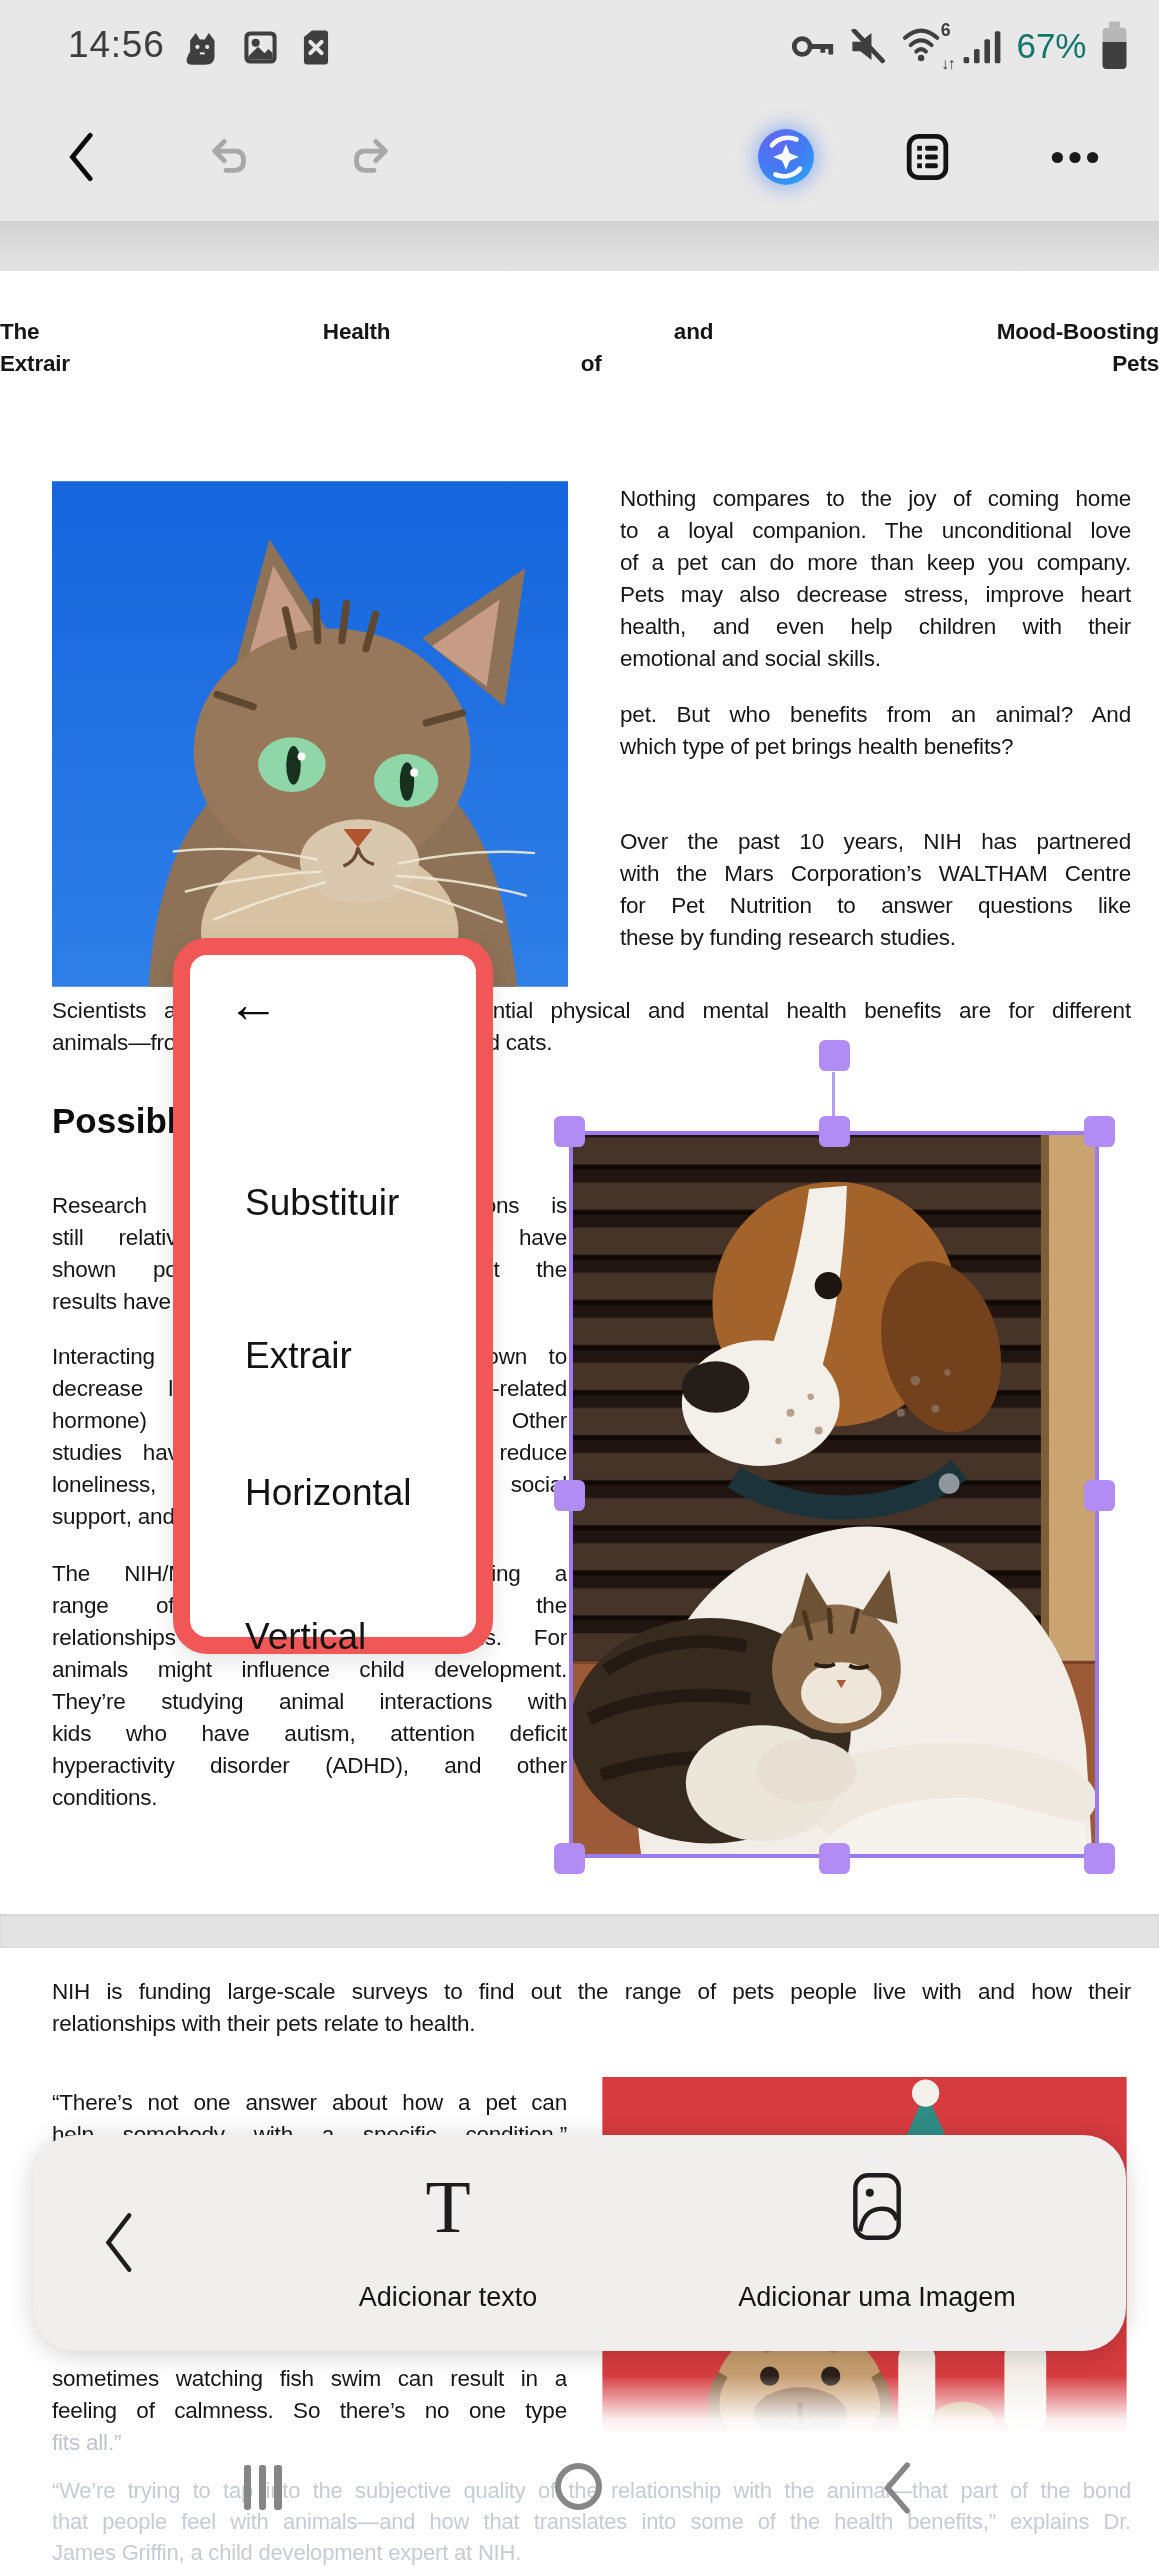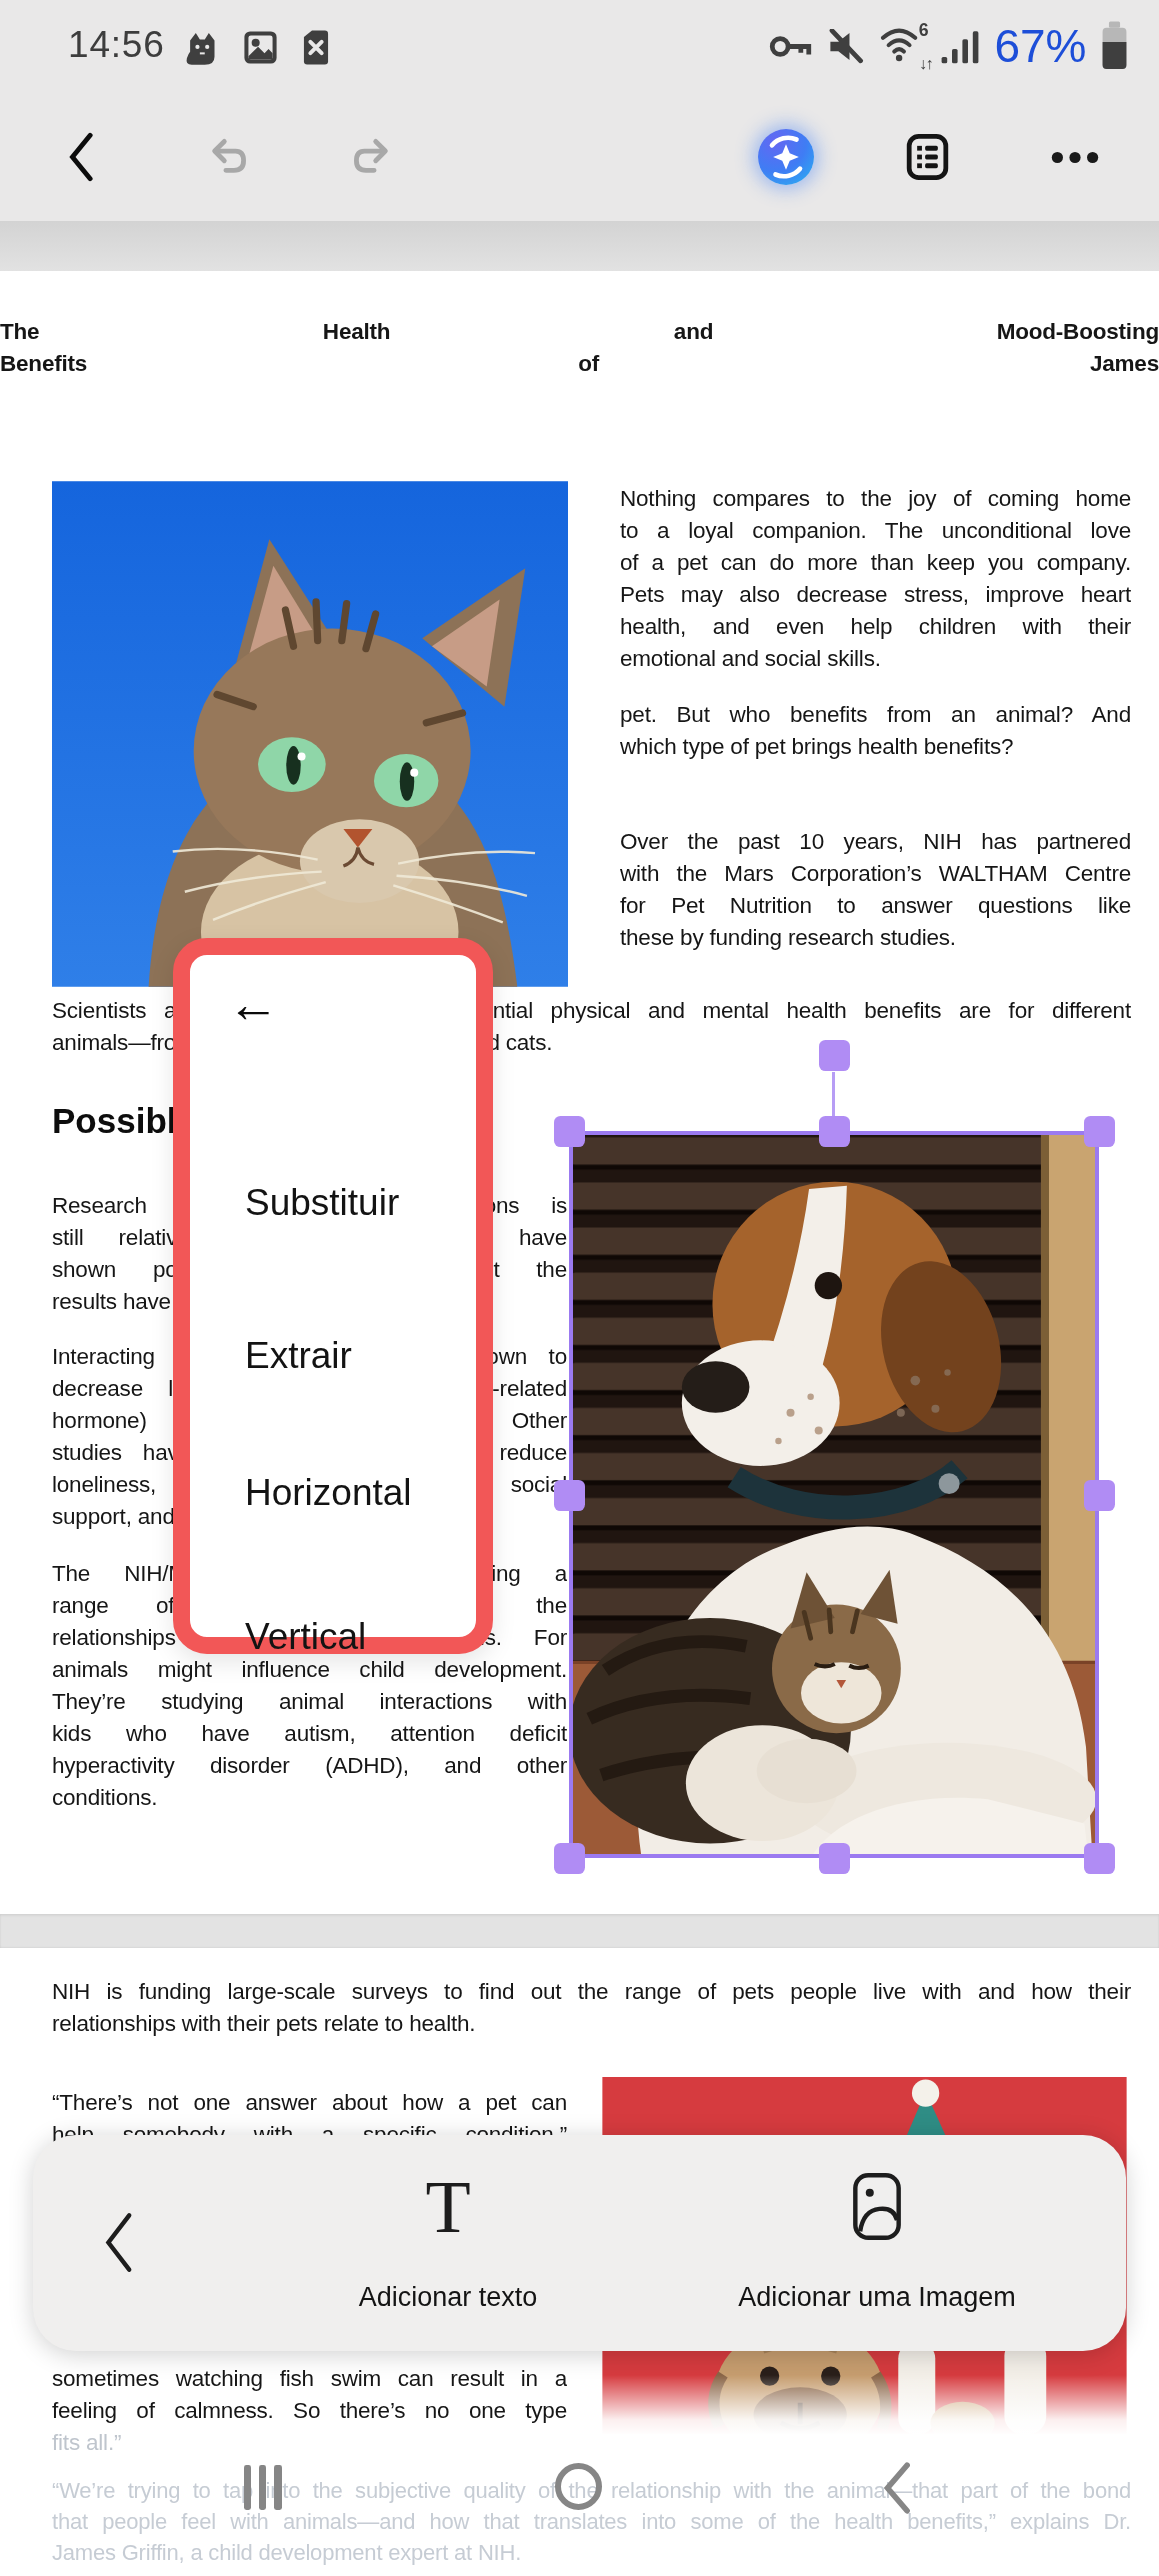--- a/index.html
+++ b/index.html
@@ -5,21 +5,21 @@
   html,body{margin:0;padding:0;background:#fff;}
   #screen{position:relative;width:1159px;height:2576px;overflow:hidden;
     font-family:"Liberation Sans",sans-serif;background:#fff;padding-left:19px;}
   .abs{position:absolute;}
 
   
   .statusbar{left:0;top:0;width:1159px;height:92px;background:#e9e8e8;}
   .time{left:68px;top:24px;font-size:37px;font-weight:500;color:#3d3d3d;letter-spacing:0.8px;}
   .sb-ico{top:29px;}
   .sb-right{right:31px;top:0;height:92px;display:flex;align-items:center;gap:14.5px;position:absolute;}
-  .batt-pct{font-size:46px;color:#1d4ed8;font-weight:400;}
+  .batt-pct{font-size:35px;color:#0f766e;font-weight:400;}
   .wifi-wrap{position:relative;width:47px;height:42px;}
   .wifi-6{position:absolute;right:-3.2px;top:-4.8px;font-size:17.7px;font-weight:700;color:#3f3f3f;}
   .wifi-arrows{position:absolute;right:-6.4px;bottom:-6.4px;font-size:16px;color:#3f3f3f;letter-spacing:-1.6px;}
 
   .toolbar{left:0;top:92px;width:1159px;height:130px;background:#e9e8e8;}
   .tb-btn{position:absolute;top:0;height:130px;display:flex;align-items:center;justify-content:center;width:97px;}
   .ai-btn{left:737px;}
   .ai-circle{width:56px;height:56px;border-radius:50%;position:relative;
      background:radial-gradient(120% 120% at 32% 22%,#6467f2 0%,#3f7df4 45%,#2ea6f2 75%,#7fd4fa 100%);
      box-shadow:0 0 17.7px 4.8px rgba(70,130,246,.45);}
@@ -173,21 +173,21 @@
       </svg>
     </div>
   </div>
 
   <div class="abs band"></div>
 
   <div class="abs page1"></div>
 
   <div class="abs doc-title para">
       <div class="line">The Health and Mood-Boosting</div>
-      <div class="line">Benefits of James</div>
+      <div class="line">Extrair of Pets</div>
     </div>
 
   <div class="abs img-frame" style="left:52px;top:481px;width:516px;height:506px;">
     <svg width="516" height="506" viewBox="0 0 641 628">
       <defs>
           <linearGradient id="sky" x1="0" y1="0" x2="0" y2="1">
         <stop offset="0" stop-color="#1565dd"></stop>
             <stop offset="1" stop-color="#2f7fe8"></stop>
           </linearGradient>
         </defs>

